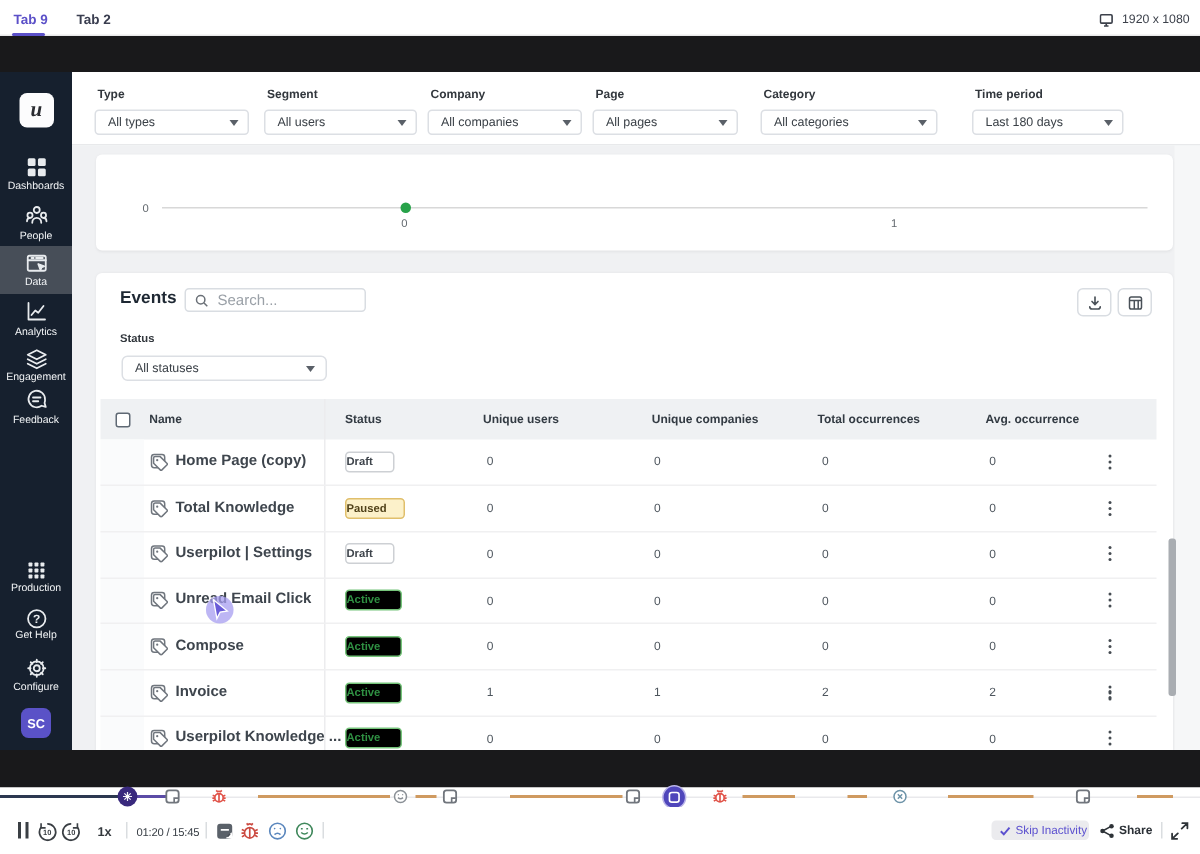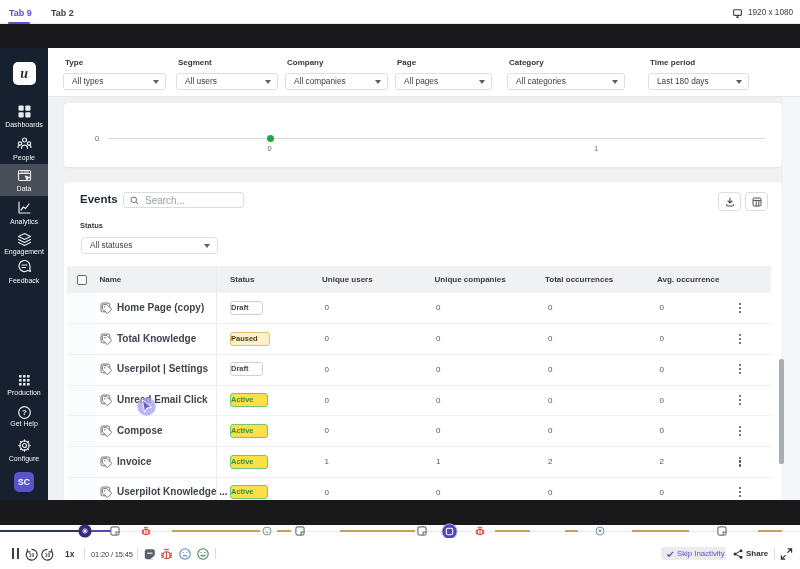--- a/index.html
+++ b/index.html
@@ -9,21 +9,21 @@
 .lbl{font-weight:700;color:#32373d;font-size:8px;line-height:9px}
 .dd{position:absolute;height:17px;background:#fff;border:1px solid #dcdfe4;border-radius:3px;
 font-size:8.3px;color:#3a4047;line-height:15px;padding-left:8px}
 .dd .car{position:absolute;right:6.5px;top:6px;width:0;height:0;border-left:3.2px solid transparent;border-right:3.2px solid transparent;border-top:4px solid #5a6068}
 .hdrtxt{position:absolute;font-size:8px;font-weight:700;color:#333b43;line-height:9px}
 .num{position:absolute;font-size:8px;color:#4d555d;line-height:9px}
 .name{position:absolute;font-size:10px;font-weight:700;color:#3e454d;line-height:10px;white-space:nowrap}
 .badge{position:absolute;height:14px;border-radius:3px;font-size:7.5px;font-weight:700;text-align:left;line-height:12.5px;border:1px solid}
 .b-draft{background:#fff;border-color:#cdd0d4;color:#3f454c}
 .b-paused{background:#fcf1ca;border-color:#e0bf6c;color:#51421a}
-.b-active{background:#fde047;border-color:#75c47a;color:#2f9143}
+.b-active{background:#000000;border-color:#75c47a;color:#2f9143}
 .dots{position:absolute;width:2.2px}
 .dots i{display:block;width:2.2px;height:2.2px;border-radius:50%;background:#454b51;margin-bottom:1.8px}
 .navlbl{position:absolute;width:48px;text-align:center;color:#f3f5f7;font-size:7px;line-height:8px}
 .sep{position:absolute;width:1px;background:#dadde0}
 .ctxt{position:absolute;font-size:8px;color:#3a4047;line-height:10px}
 </style></head><body>
 <div id="root">
 <div class="ab" style="left:0;top:0;width:800px;height:24px;background:#fff;border-bottom:1px solid #e9e9ea"></div>
 <div class="ab" style="left:9px;top:7.5px;font-size:9px;font-weight:700;color:#5b50c8">Tab 9</div>
 <div class="ab" style="left:8px;top:21.5px;width:22px;height:2.5px;background:#5b50c8;border-radius:1px"></div>

